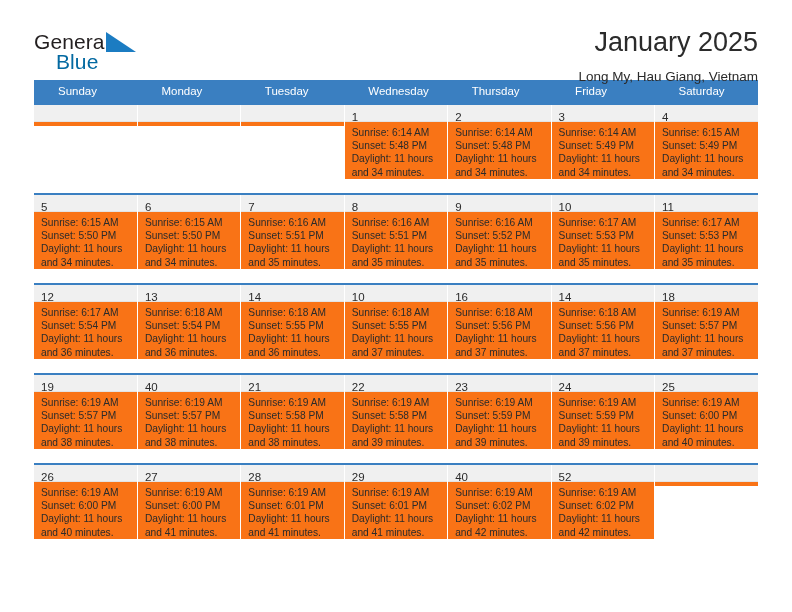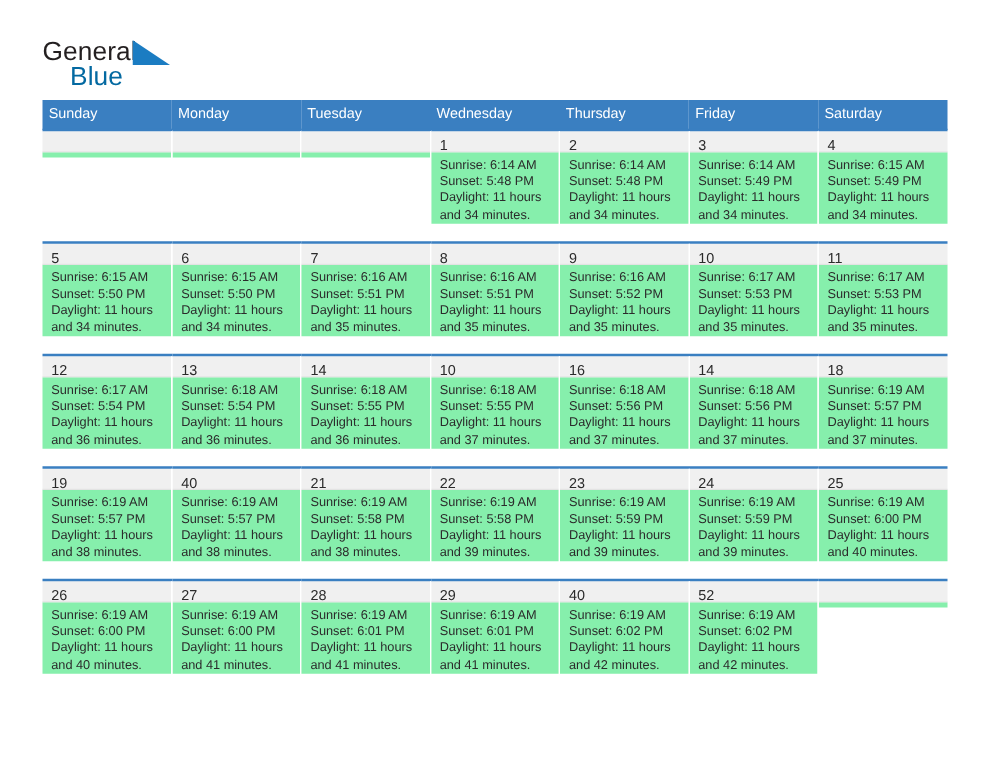--- a/index.html
+++ b/index.html
@@ -82,21 +82,21 @@
     border-collapse: collapse;
     table-layout: fixed;
     margin-top: 8px;
   }
   .calendar th {
     background: #3a7fc1;
     color: #ffffff;
     font-size: 11.5px;
     font-weight: normal;
     text-align: left;
-    padding: 5px 0 6px 5px;
+    padding: 5px 0 6px 24px;
     border: none;
   }
   .calendar td {
     vertical-align: top;
     padding: 0;
     border: none;
     border-top: 2px solid #3a7fc1;
     border-right: 1px solid #ffffff;
     height: 88px;
     background: #ffffff;
@@ -110,21 +110,21 @@
     box-sizing: border-box;
     border-bottom: 1px solid #e3e3e3;
   }
   .daynum {
     font-size: 11.5px;
     color: #2b2b2b;
     line-height: 14px;
   }
   .cell-body {
     padding: 4px 6px 0 7px;
-    background: #86efac;
+    background: #f97316;
   }
   .cell-line {
     font-size: 10.2px;
     line-height: 13.2px;
     color: #2b2b2b;
     white-space: nowrap;
   }
   td.empty .daynum-band { background: #f0f0f0; }
 </style>
 </head>
@@ -137,20 +137,24 @@
     <div class="logo">
       <span class="logo-general">General</span>
       <span class="logo-blue">Blue</span>
       <span class="logo-mark">
         <svg width="32" height="24" viewBox="0 0 32 24" xmlns="http://www.w3.org/2000/svg">
           <polygon points="0,0 30,20 0,20" fill="#1b7cc2"></polygon>
         </svg>
       </span>
     </div>
 
+    <div class="title-block">
+      <h1 class="cal-title">January 2025</h1>
+      <div class="cal-subtitle">Long My, Hau Giang, Vietnam</div>
+    </div>
 
   </div>
 
   <table class="calendar">
     <thead>
       <tr>
         <th>Sunday</th>
         <th>Monday</th>
         <th>Tuesday</th>
         <th>Wednesday</th>

